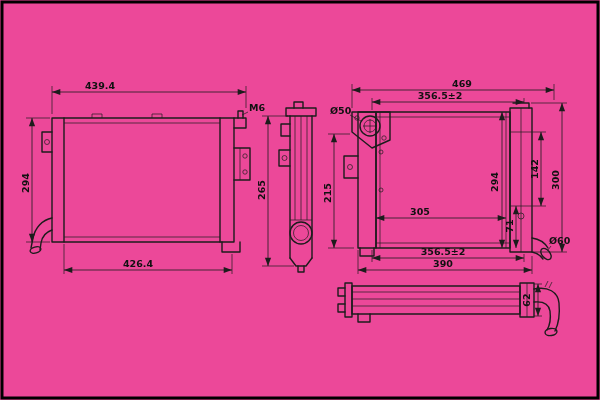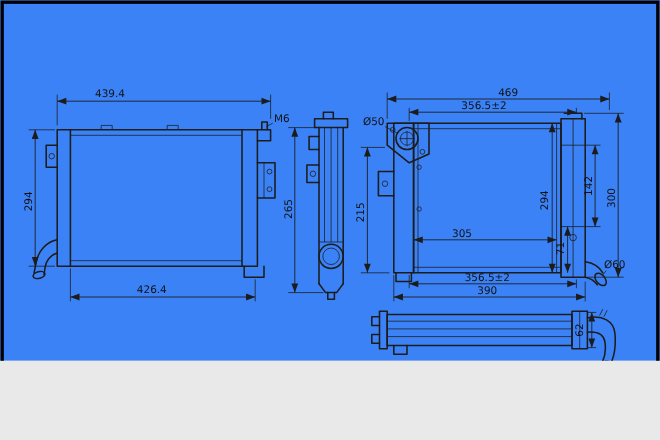--- a/index.html
+++ b/index.html
@@ -1,18 +1,19 @@
 <!DOCTYPE html>
 <html><head>
 <meta charset="utf-8">
 <style>
   html,body{margin:0;padding:0;background:#e9e9e9;}
   .canvas{
-    position:relative;width:600px;height:328px;background:#3b82f6;
+    position:relative;width:600px;height:400px;background:#ec4899;
     font-family:"DejaVu Sans","Liberation Sans",sans-serif;
+    font-weight:bold;
   }
   svg{display:block;}
   .frame{fill:none;stroke:#000;stroke-width:3;}
   .outline{fill:none;stroke:#1c1c1c;stroke-width:1.4;stroke-linejoin:round;stroke-linecap:round;}
   .thin{fill:none;stroke:#1c1c1c;stroke-width:0.7;}
   .dim{fill:none;stroke:#1c1c1c;stroke-width:0.8;}
   .ext{fill:none;stroke:#1c1c1c;stroke-width:0.7;}
   .leader{fill:none;stroke:#1c1c1c;stroke-width:0.7;}
   text{font-size:9.5px;fill:#111;font-family:"DejaVu Sans","Liberation Sans",sans-serif;}
   .mid{text-anchor:middle;}

